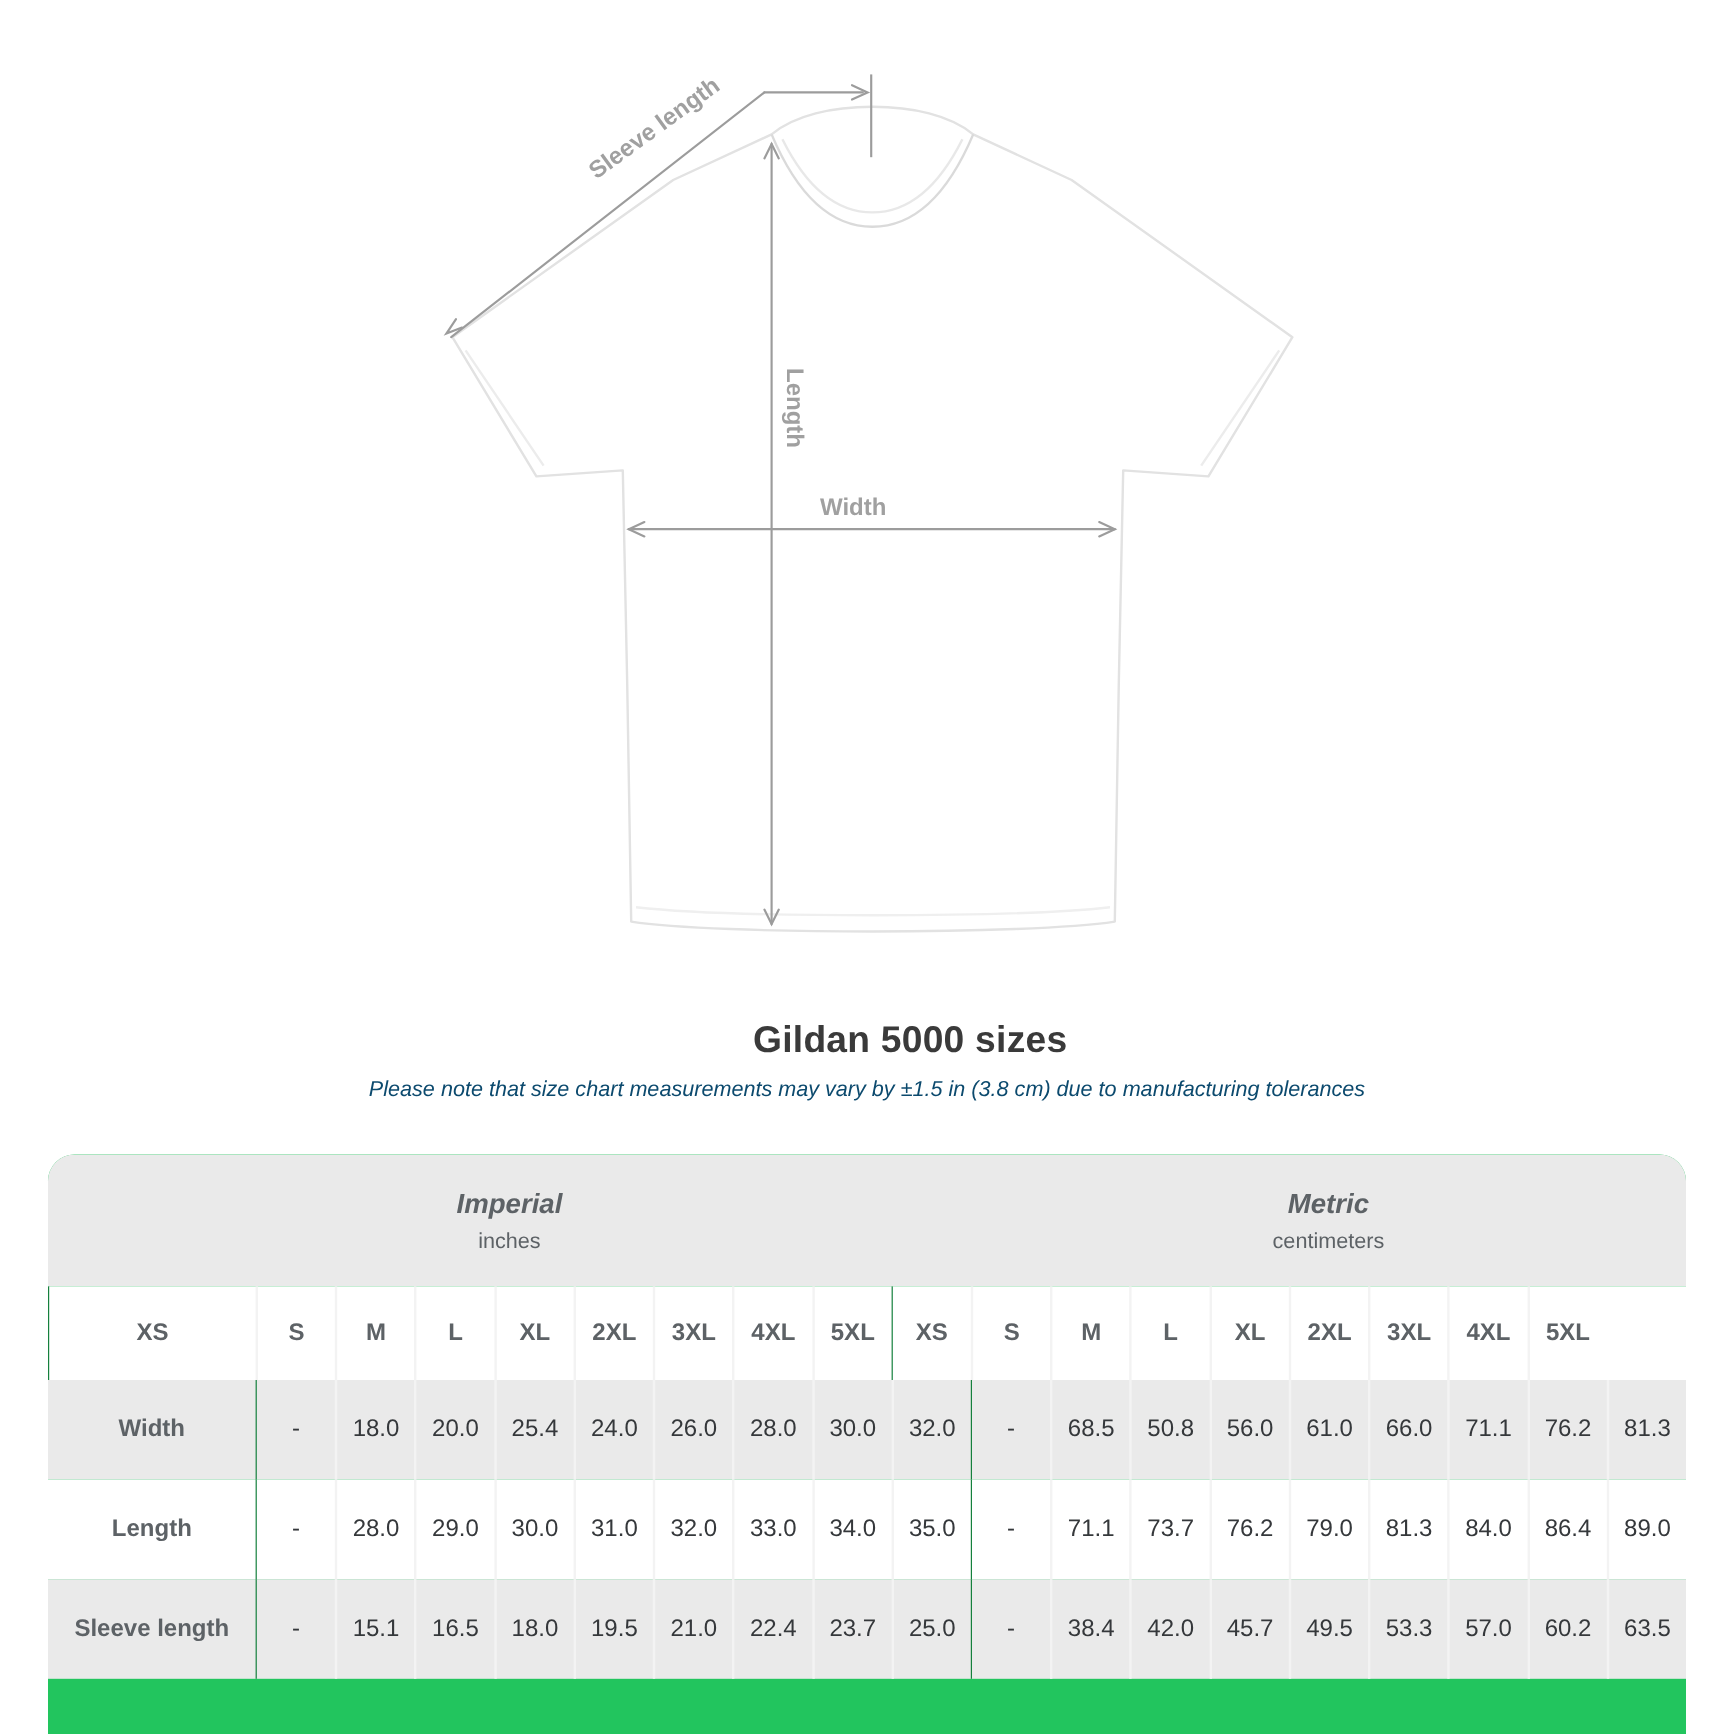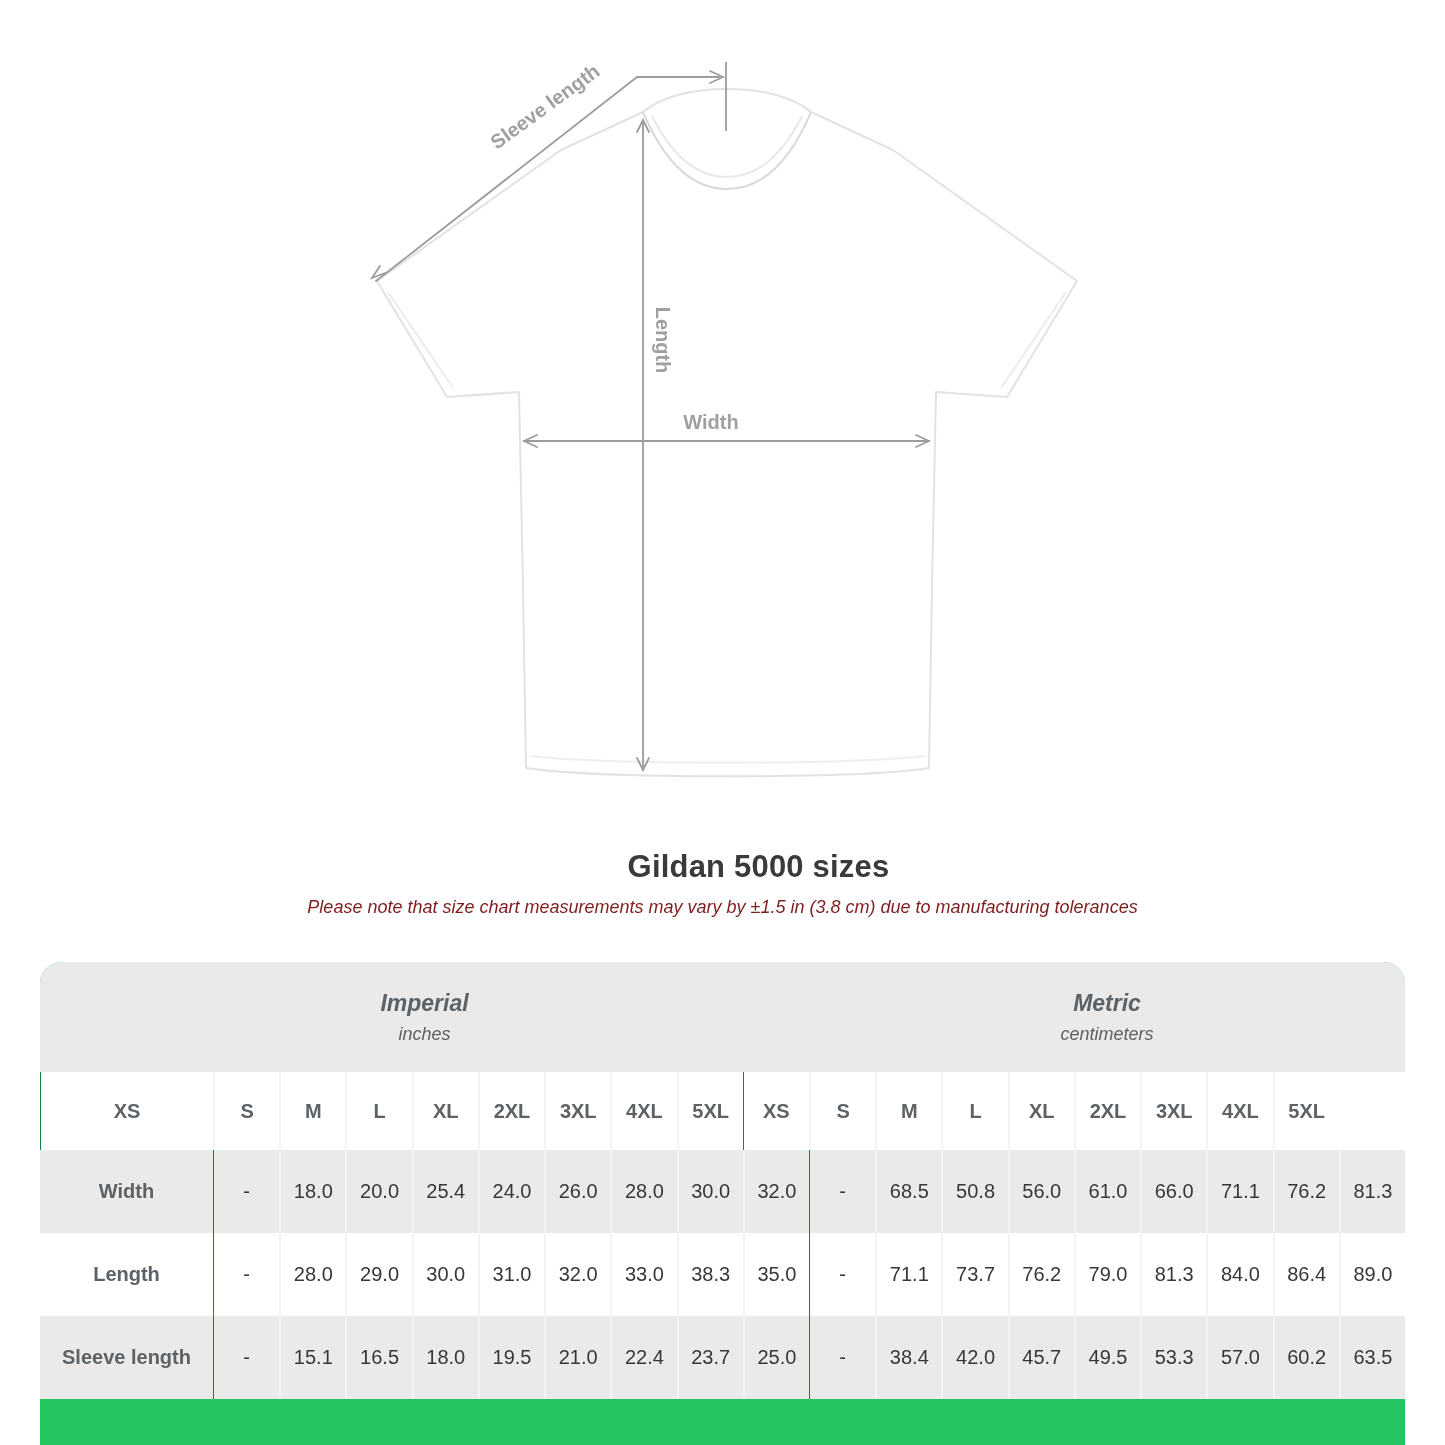--- a/index.html
+++ b/index.html
@@ -11,36 +11,36 @@
   .page{position:absolute;inset:0;overflow:hidden;}
   svg.diagram{position:absolute;top:0;left:0;display:block;}
   svg text{font-family:"Liberation Sans","DejaVu Sans",sans-serif;}
 
   .title{
     position:absolute;top:849px;left:0;width:100%;text-align:center;
     font-size:31px;font-weight:bold;color:#3a3a3a;letter-spacing:.2px;padding-left:36px;
   }
   .subtitle{
     position:absolute;top:897px;left:0;width:100%;text-align:center;
-    font-size:18px;font-style:italic;color:#7f1d1d;
+    font-size:18px;font-style:italic;color:#0c4a6e;
   }
 
   .sizetable{
     position:absolute;left:40px;top:962px;width:1365px;height:543px;
     border-radius:22px;overflow:hidden;background:#22c55e;
   }
   .band{
     display:grid;grid-template-columns:173px repeat(18,1fr);
     height:110px;background:#eaeaea;
   }
   .group{display:flex;flex-direction:column;align-items:center;justify-content:center;gap:7px;}
   .g1{grid-column:1/11;}
   .g2{grid-column:11/20;}
   .gl{font-size:23px;font-weight:bold;font-style:italic;color:#5d6266;}
-  .gsub{font-size:18px;font-style:italic;color:#5d6266;}
+  .gsub{font-size:18px;color:#5d6266;}
 
   .row{display:grid;grid-template-columns:173px repeat(18,1fr);background:#ffffff;}
   .row.gray{background:#eaeaea;}
   .h78{height:78px;}
   .h83{height:83px;}
   .c{
     display:flex;align-items:center;justify-content:center;
     font-size:20px;color:#35383b;white-space:nowrap;
   }
   .b{font-weight:bold;color:#5d6266;}
@@ -166,21 +166,21 @@
 
     <div class="row h83">
       <div class="c b">Length</div>
       <div class="c gp">-</div>
       <div class="c d">28.0</div>
       <div class="c d">29.0</div>
       <div class="c d">30.0</div>
       <div class="c d">31.0</div>
       <div class="c d">32.0</div>
       <div class="c d">33.0</div>
-      <div class="c d">38.3</div>
+      <div class="c d">34.0</div>
       <div class="c d">35.0</div>
       <div class="c gp">-</div>
       <div class="c d">71.1</div>
       <div class="c d">73.7</div>
       <div class="c d">76.2</div>
       <div class="c d">79.0</div>
       <div class="c d">81.3</div>
       <div class="c d">84.0</div>
       <div class="c d">86.4</div>
       <div class="c d">89.0</div>

